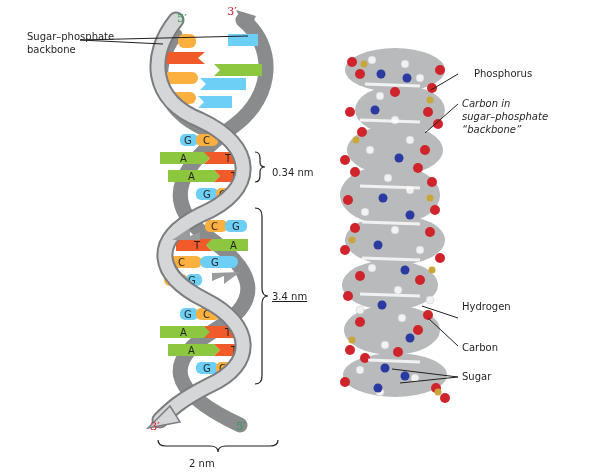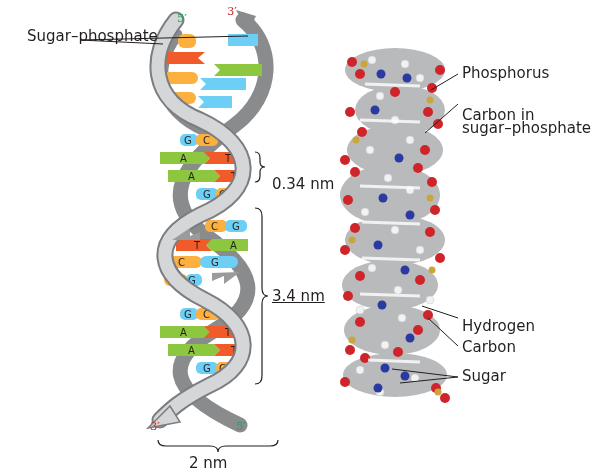--- a/index.html
+++ b/index.html
@@ -1,18 +1,18 @@
 <!DOCTYPE html>
 <html><head>
   <meta charset="utf-8">
   <style>
     html, body { margin: 0; padding: 0; background: #ffffff; }
     body { width: 600px; height: 475px; position: relative; overflow: hidden;
            font-family: "DejaVu Sans", sans-serif; color: #231f20; }
-    .label { position: absolute; font-size: 15px; line-height: 13px; color: #231f20; white-space: nowrap; }
+    .label { position: absolute; font-size: 10px; line-height: 13px; color: #231f20; white-space: nowrap; }
     .end-label { position: absolute; font-size: 11.5px; font-family: "DejaVu Serif", serif; }
     svg.diagram { position: absolute; left: 0; top: 0; }
     .base-letter { font-family: "DejaVu Sans", sans-serif; font-size: 10px; fill: #231f20; }
   </style>
 </head>
 <body>
 
 <svg class="diagram" width="600" height="475" viewBox="0 0 600 475">
 
   <g fill="none" stroke-linecap="round">
@@ -234,31 +234,33 @@
     <line x1="458" y1="104" x2="425" y2="133"></line>
     <line x1="458" y1="318" x2="422" y2="306"></line>
     <line x1="458" y1="346" x2="428" y2="318"></line>
     <line x1="458" y1="377" x2="392" y2="369"></line>
     <line x1="458" y1="377" x2="400" y2="383"></line>
   </g>
 </svg>
 
 <div class="label" style="left:27px;top:30px;">
   <div>Sugar–phosphate</div>
+  <div>backbone</div>
 </div>
 
 <div class="end-label" style="left:177px;top:11px;color:#2e9e5b;">5′</div>
 <div class="end-label" style="left:227px;top:4px;color:#d2232a;">3′</div>
 <div class="end-label" style="left:150px;top:419px;color:#d2232a;">3′</div>
 <div class="end-label" style="left:236px;top:419px;color:#2e9e5b;">5′</div>
 
-<div class="label" style="left:272px;top:178px;">0.34 nm</div>
+<div class="label" style="left:272px;top:166px;">0.34 nm</div>
 <div class="label" style="left:272px;top:290px;text-decoration:underline;">3.4 nm</div>
 <div class="label" style="left:189px;top:457px;">2 nm</div>
 
-<div class="label" style="left:462px;top:67px;text-align:center;">Phosphorus</div>
-<div class="label" style="left:462px;top:109px;">
+<div class="label" style="left:474px;top:67px;text-align:center;">Phosphorus</div>
+<div class="label" style="left:462px;top:97px;font-style:italic;">
   <div>Carbon in</div>
   <div>sugar–phosphate</div>
+  <div>“backbone”</div>
 </div>
-<div class="label" style="left:462px;top:320px;text-align:right;">Hydrogen</div>
+<div class="label" style="left:462px;top:300px;text-align:right;">Hydrogen</div>
 <div class="label" style="left:462px;top:341px;">Carbon</div>
 <div class="label" style="left:462px;top:370px;">Sugar</div>
 
 </body></html>

